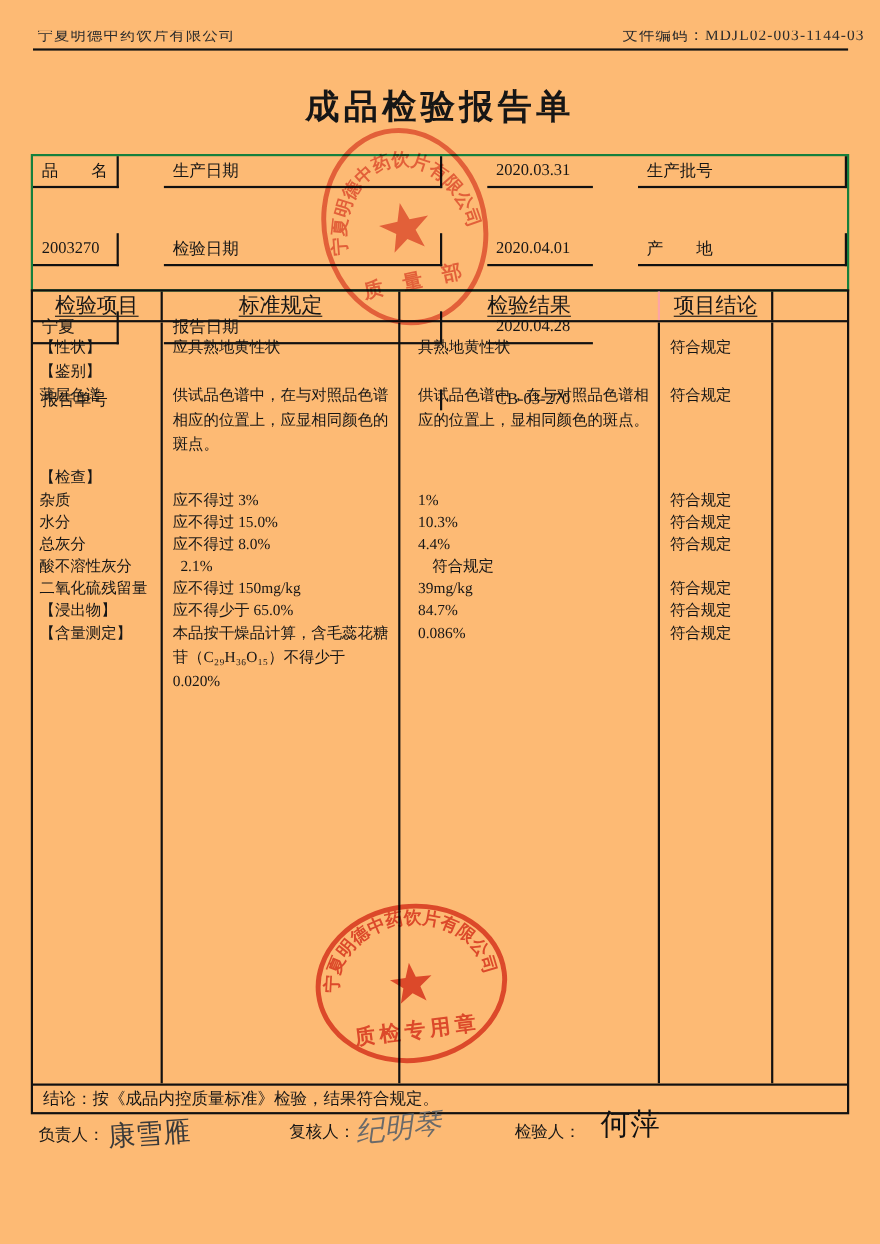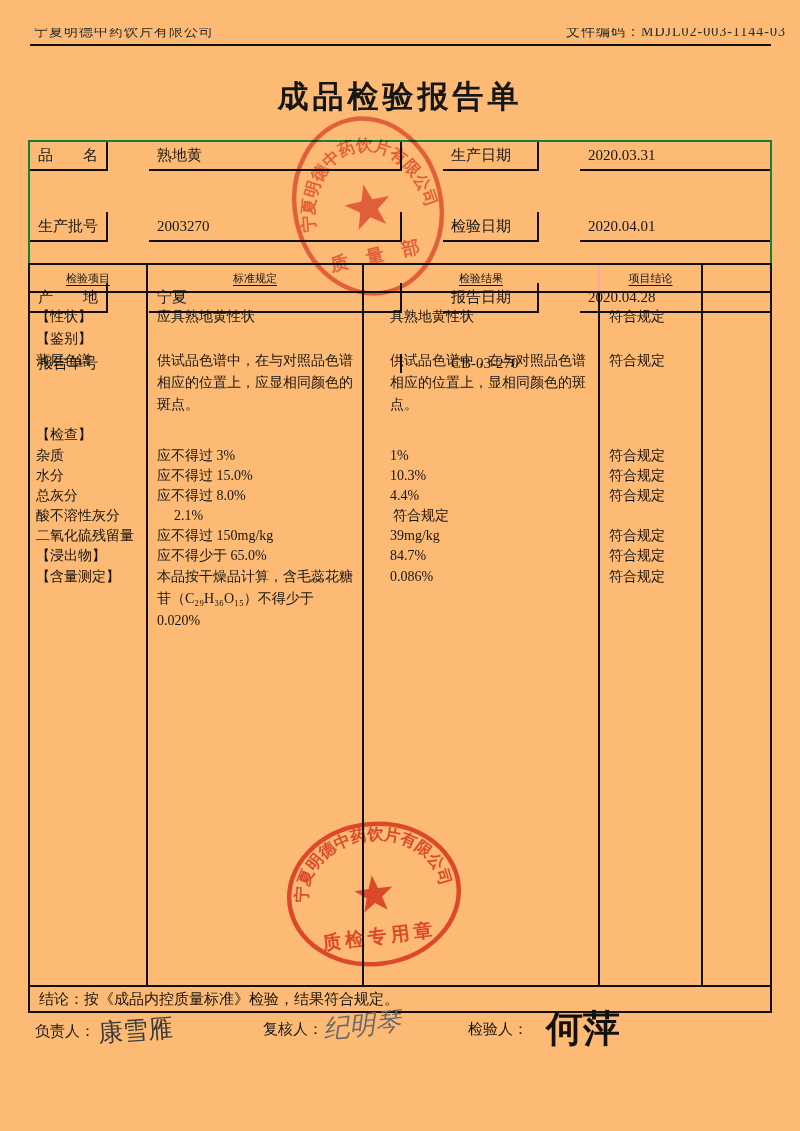--- a/index.html
+++ b/index.html
@@ -23,68 +23,67 @@
   .cell{display:flex;align-items:center;padding-left:8px;font-size:15px;box-sizing:border-box;white-space:nowrap;}
   .br{border-right:2px solid #111;}
   .bb{border-bottom:2px solid #111;}
   .span2a{grid-column:1 / 3;}
   .span2b{grid-column:3 / 5;text-align:center;}
 
   
   .main-table{position:absolute;left:28px;top:263px;width:744px;height:750px;
               border:2px solid #111;box-sizing:border-box;}
   .mt-head{display:flex;height:28px;border-bottom:2px solid #111;box-sizing:border-box;}
-  .mh{display:flex;align-items:center;justify-content:center;font-size:11px;box-sizing:border-box;text-align:center;}
+  .mh{display:flex;align-items:center;justify-content:center;font-size:19px;box-sizing:border-box;text-align:center;}
   .mh span{text-decoration:underline;text-underline-offset:3px;}
   .w1{width:118px;} .w2{width:216px;} .w3{width:236px;} .w4{width:103px;} .w5{flex:1;}
   .mt-body{position:relative;height:692px;overflow:hidden;}
   .vline{position:absolute;top:0;bottom:0;width:2px;background:#111;}
   .vl1{left:116px;} .vl2{left:332px;} .vl3{left:568px;} .vl4{left:671px;}
   .sp1{height:13px;} .sp2{height:8px;}
   .r{display:flex;line-height:22px;font-size:14px;}
   .r20{line-height:20px;height:20px;}
   .r .c1{width:118px;padding-left:6px;box-sizing:border-box;}
   .r .c2{width:216px;padding-left:9px;padding-right:5px;box-sizing:border-box;}
-  .r .c3{width:236px;padding-left:26px;padding-right:5px;box-sizing:border-box;}
+  .r .c3{width:236px;padding-left:16px;padding-right:5px;box-sizing:border-box;}
   .r .c4{width:103px;padding-left:9px;box-sizing:border-box;}
   .rthin{min-height:66px;}
   .mt-conclusion{display:flex;align-items:center;height:26px;border-top:2px solid #111;
                  box-sizing:border-box;padding-left:9px;font-size:15px;}
 
   
   .stamp{position:absolute;mix-blend-mode:multiply;}
   .stamp-top{left:288px;top:110px;transform:rotate(-12deg);opacity:.68;}
   .stamp-bottom{left:283px;top:818px;transform:rotate(-7deg);opacity:.85;}
 
   
   .sig-label{position:absolute;font-size:15px;white-space:nowrap;}
   .sig-name{position:absolute;white-space:nowrap;color:#3a3a3a;}
   .lbl-resp{left:35px;top:1022px;} .lbl-rev{left:263px;top:1020px;} .lbl-insp{left:468px;top:1020px;}
   .name-resp{left:98px;top:1014px;font-size:25px;transform:rotate(-4deg);}
   .name-rev{left:323px;top:1008px;font-size:26px;font-style:italic;color:#6a6a6a;transform:rotate(-6deg);}
-  .name-insp{left:546px;top:1004px;font-size:37px;font-weight:bold;color:#111;}
+  .name-insp{left:546px;top:1004px;font-size:27px;font-weight:normal;color:#111;}
 </style>
 </head>
 <body>
 
 <div class="page">
 
   <div class="hdr-clip hdr-left">
     <span>宁夏明德中药饮片有限公司</span>
   </div>
   <div class="hdr-clip hdr-right">
     <span>文件编码：MDJL02-003-1144-03</span>
   </div>
   <div class="hdr-rule"></div>
 
   <h1 class="title">成品检验报告单</h1>
 
   <div class="info-table">
     <div class="cell br bb">品　　名</div>
-    <div class="cell br bb">熟地黄</div>
     <div class="cell br bb">生产日期</div>
     <div class="cell bb">2020.03.31</div>
 
     <div class="cell br bb">生产批号</div>
     <div class="cell br bb">2003270</div>
     <div class="cell br bb">检验日期</div>
     <div class="cell bb">2020.04.01</div>
 
     <div class="cell br bb">产　　地</div>
     <div class="cell br bb">宁夏</div>

